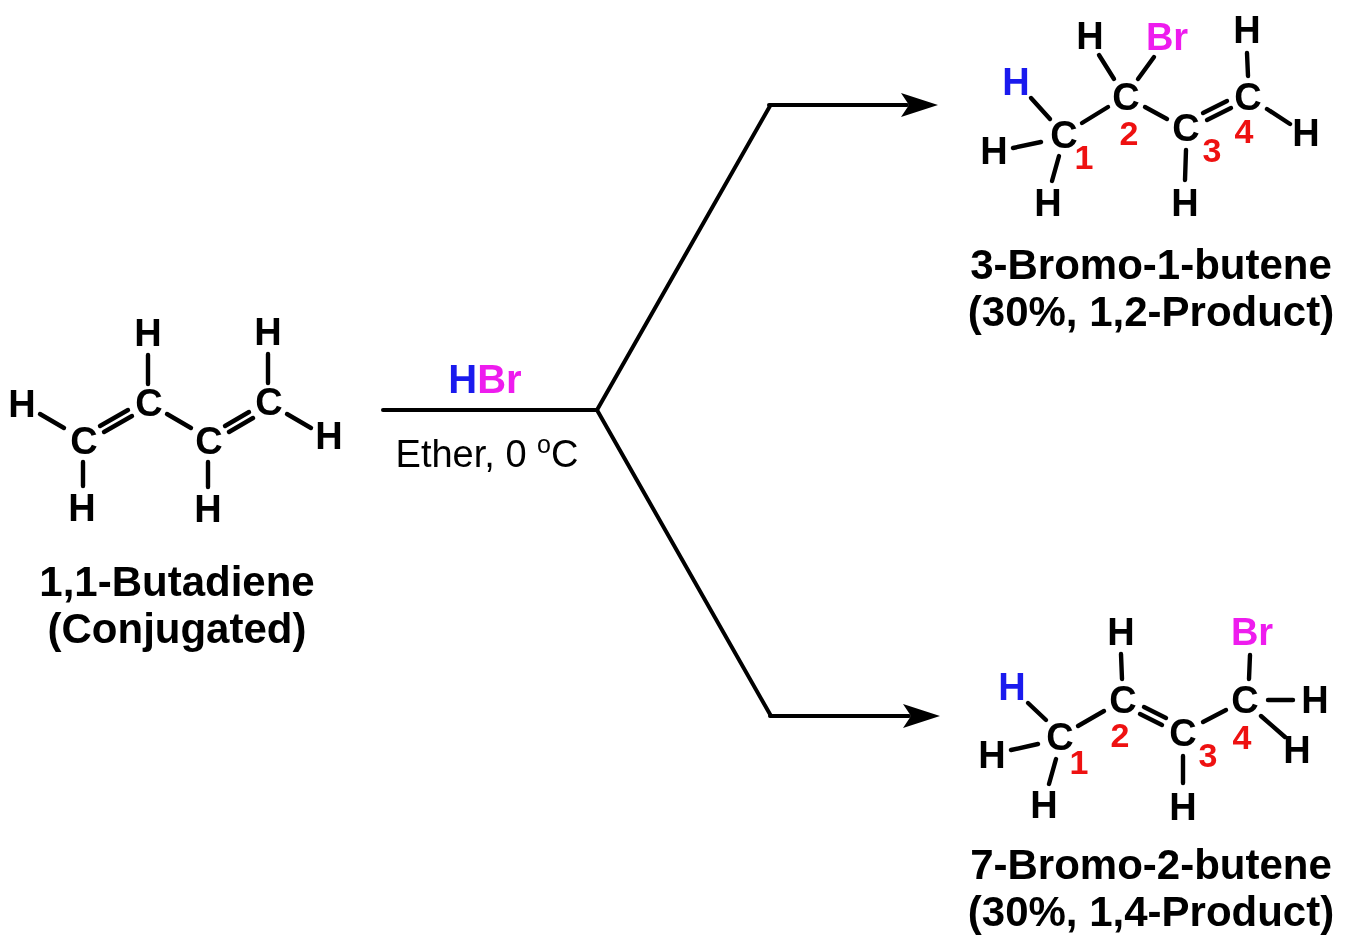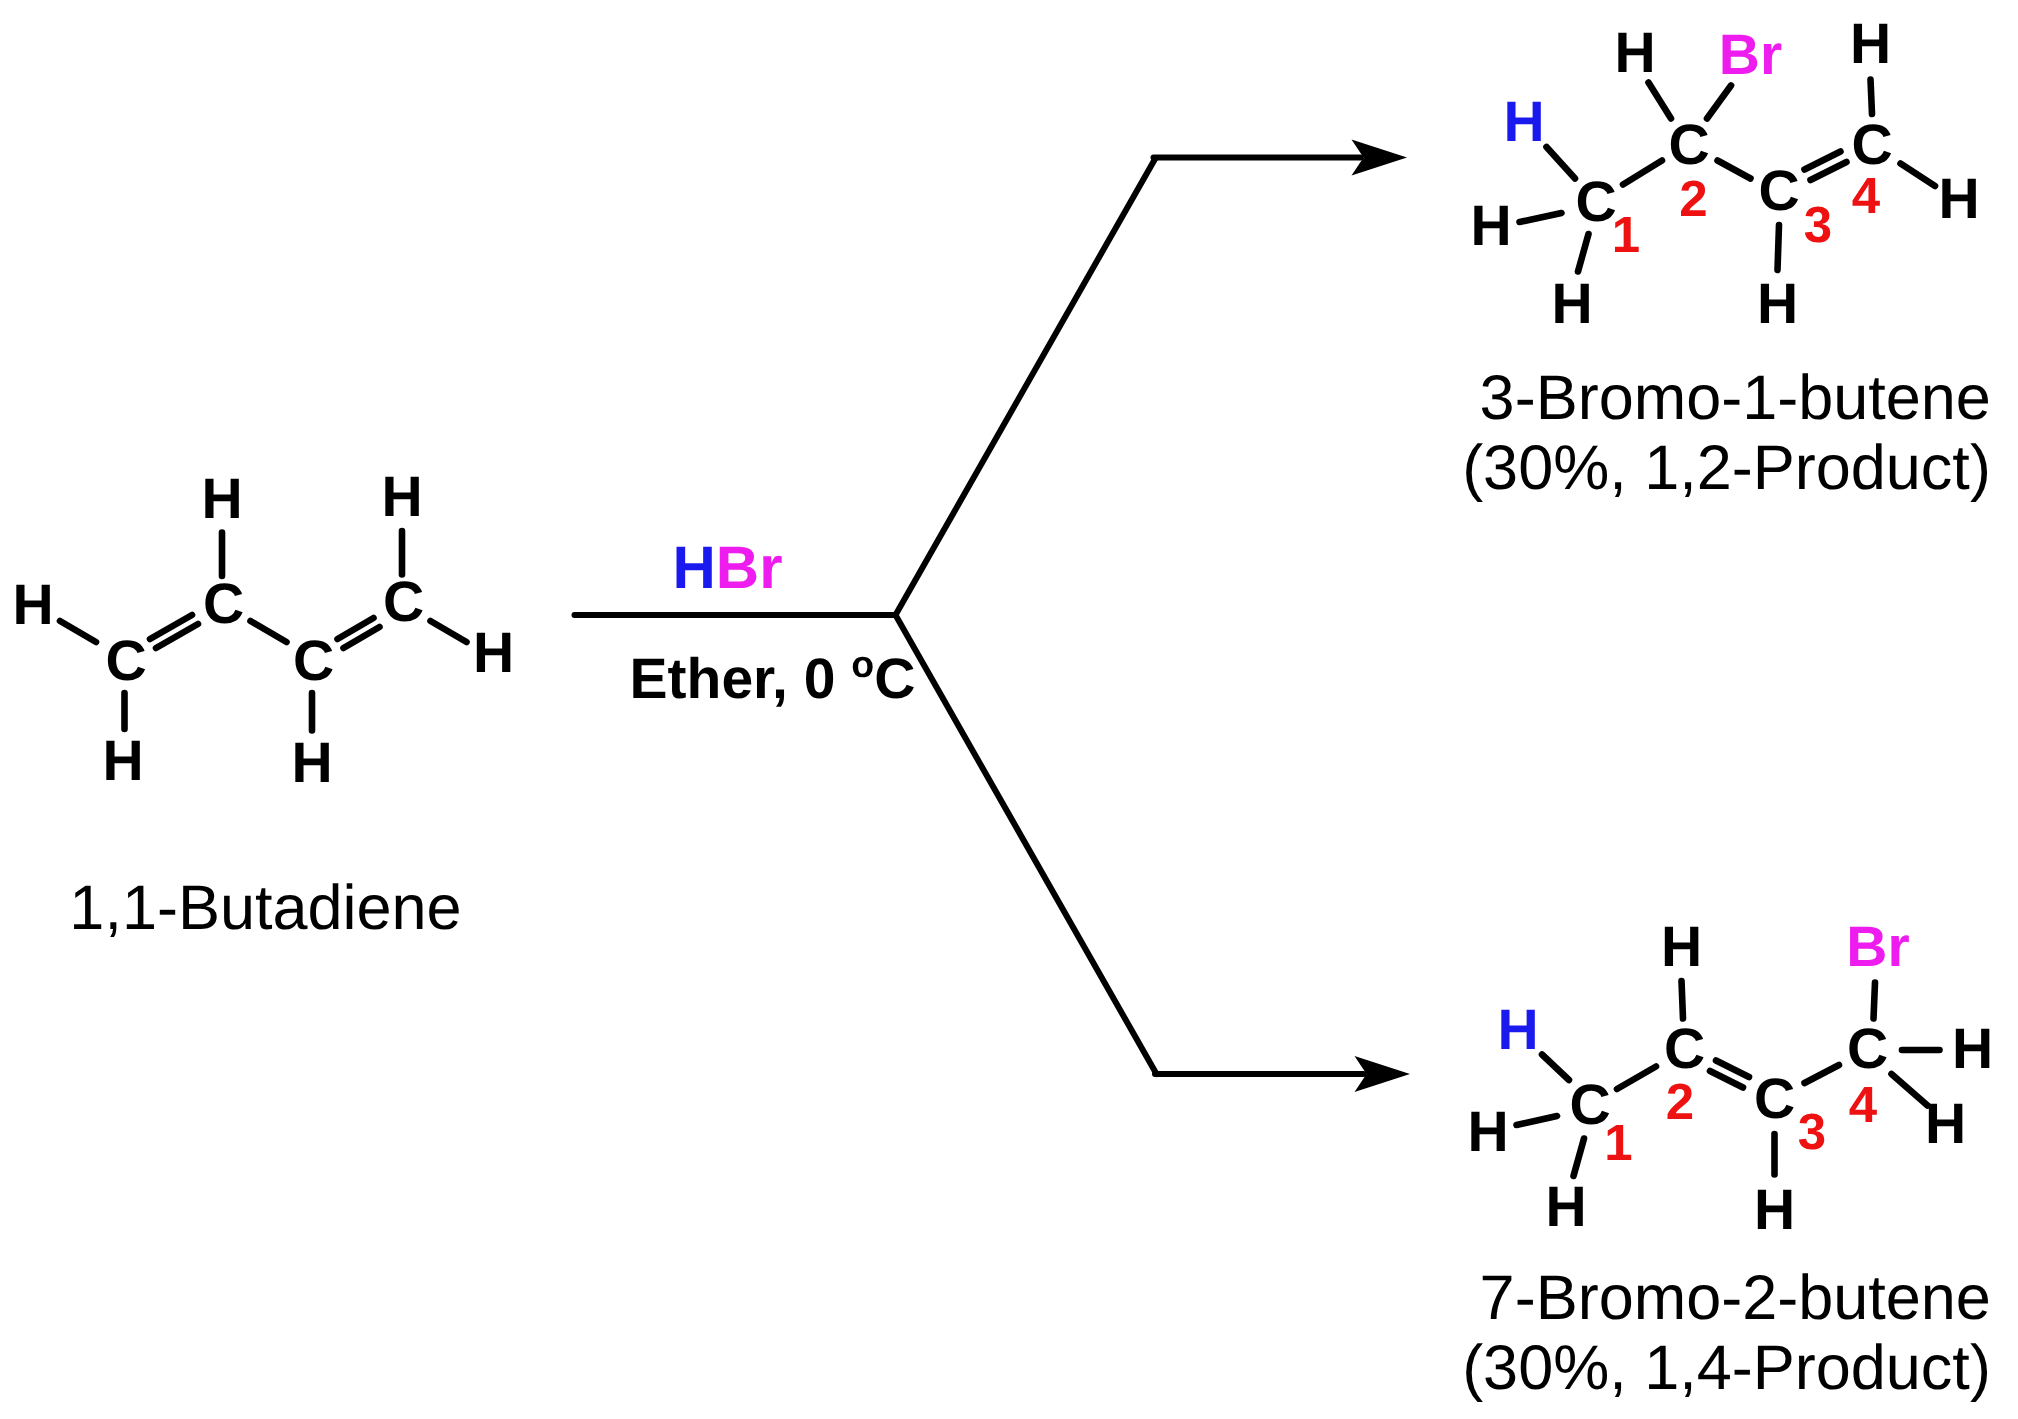--- a/index.html
+++ b/index.html
@@ -27,33 +27,33 @@
   }
   .atom.c-blue{color:var(--blue);}
   .atom.c-magenta{color:var(--magenta);}
   .cnum{
     position:absolute;transform:translate(-50%,-50%);
     font-size:34px;font-weight:700;color:var(--red);
     line-height:1;z-index:2;
   }
   .caption{
     position:absolute;transform:translate(-50%,-50%);
-    font-size:42px;font-weight:400;color:var(--ink);
-    text-align:right;line-height:47px;white-space:nowrap;z-index:2;
+    font-size:42px;font-weight:700;color:var(--ink);
+    text-align:center;line-height:47px;white-space:nowrap;z-index:2;
   }
   .reagent{
     position:absolute;transform:translate(-50%,-50%);
     font-size:40px;font-weight:700;line-height:1;white-space:nowrap;z-index:2;text-align:right;
   }
   .reagent .h{color:var(--blue);}
   .reagent .br{color:var(--magenta);}
   .conditions{
     position:absolute;transform:translate(-50%,-50%);
-    font-size:38px;font-weight:700;color:var(--ink);
-    line-height:1;white-space:nowrap;z-index:2;margin-left:28px;
+    font-size:38px;font-weight:400;color:var(--ink);
+    line-height:1;white-space:nowrap;z-index:2;
   }
   .conditions .sup{font-size:25px;vertical-align:14px;}
 </style>
 </head>
 <body>
 
 <div id="scene">
 
   <svg id="bonds" width="1345" height="946" viewBox="0 0 1345 946">
 
@@ -125,20 +125,21 @@
   <span class="atom" style="left:149px;top:403px">C</span>
   <span class="atom" style="left:209px;top:441px">C</span>
   <span class="atom" style="left:269px;top:402px">C</span>
   <span class="atom" style="left:329px;top:436px">H</span>
   <span class="atom" style="left:148px;top:333px">H</span>
   <span class="atom" style="left:268px;top:332px">H</span>
   <span class="atom" style="left:82px;top:508px">H</span>
   <span class="atom" style="left:208px;top:509px">H</span>
   <div class="caption" style="left:177px;top:605px">
     <div>1,1-Butadiene</div>
+    <div>(Conjugated)</div>
   </div>
 
   <div class="reagent" style="left:485px;top:379px">
     <span class="h">H</span><span class="br">Br</span>
   </div>
   <div class="conditions" style="left:487px;top:452px">
     <span>Ether, 0 </span><span class="sup">o</span><span>C</span>
   </div>
 
   <span class="atom c-blue" style="left:1016px;top:82px">H</span>

